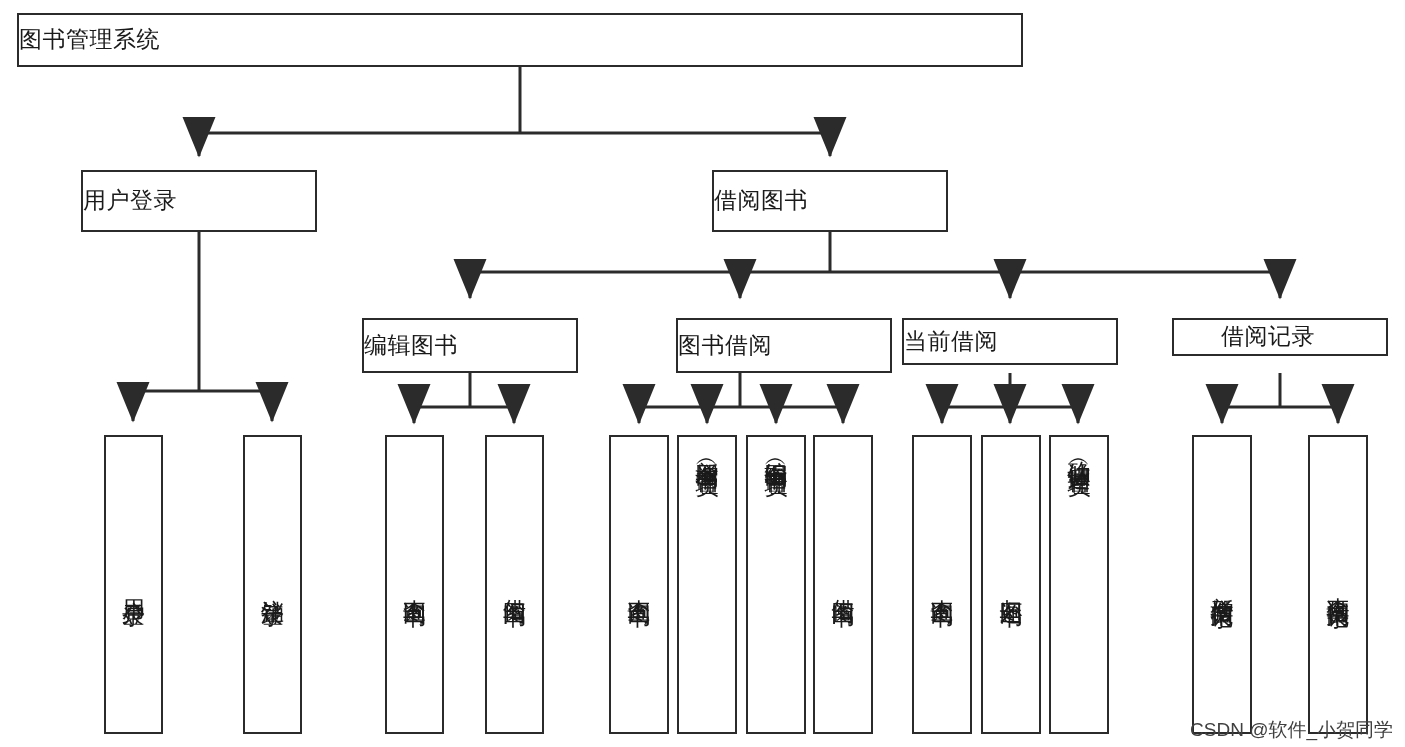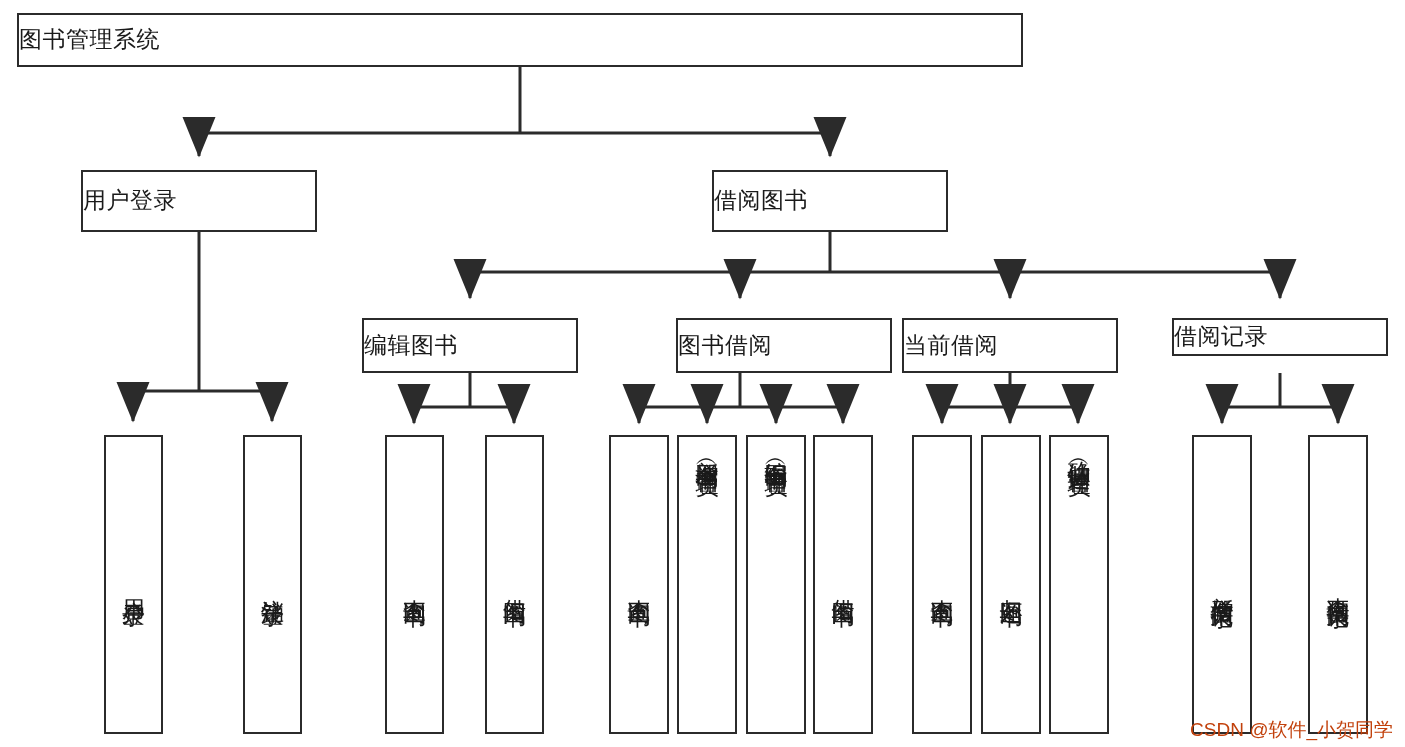--- a/index.html
+++ b/index.html
@@ -67,21 +67,21 @@
     align-items: flex-start;
   }
   .node.vert.tall-text .label {
     margin-top: 2px;
   }
   #watermark {
     position: absolute;
     right: 12px;
     bottom: 4px;
     font-size: 19px;
-    color: #c2410c;
+    color: #404040;
     font-family: "Liberation Sans", "DejaVu Sans", sans-serif;
     white-space: nowrap;
     user-select: none;
   }
 </style>
 </head>
 <body>
 
 <div id="diagram-root">
 
@@ -154,25 +154,25 @@
   </div>
 
   <div class="node horiz" style="left:362px; top:318px; width:216px; height:55px;">
     <span class="label">编辑图书</span>
   </div>
 
   <div class="node horiz" style="left:632px; top:318px; width:216px; height:55px;margin-left:44px;">
     <span class="label">图书借阅</span>
   </div>
 
-  <div class="node horiz" style="left:902px; top:318px; width:216px; height:55px;">
+  <div class="node horiz" style="left:902px; top:318px; width:216px; height:47px;">
     <span class="label">当前借阅</span>
   </div>
 
-  <div class="node horiz" style="left:1172px; top:318px; width:216px; height:38px;">
+  <div class="node horiz" style="left:1172px; top:318px; width:216px; height:38px;padding-left:47px;">
     <span class="label">借阅记录</span>
   </div>
 
   <div class="node vert" style="left:104px; top:435px; width:59px; height:299px;">
     <span class="label">用户登录</span>
   </div>
 
   <div class="node vert" style="left:243px; top:435px; width:59px; height:299px;">
     <span class="label">注销登录</span>
   </div>

